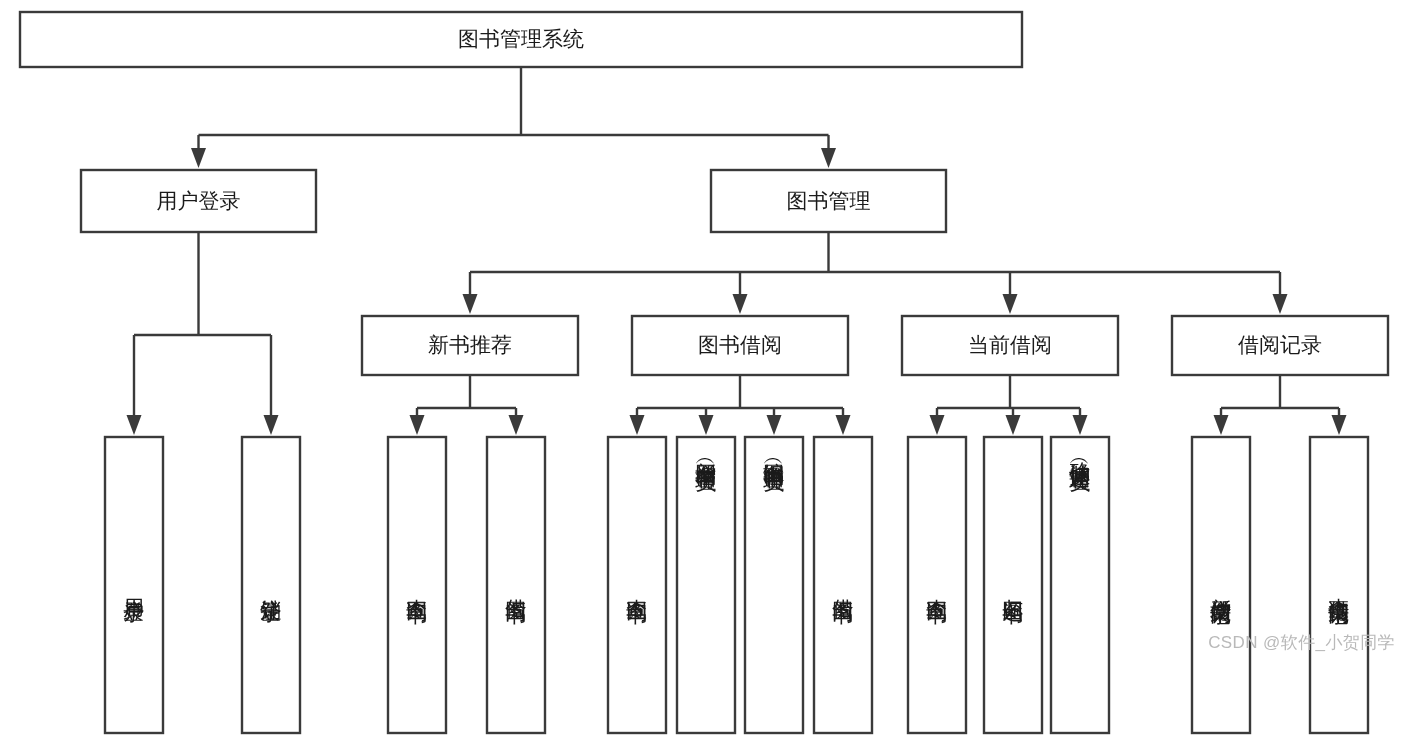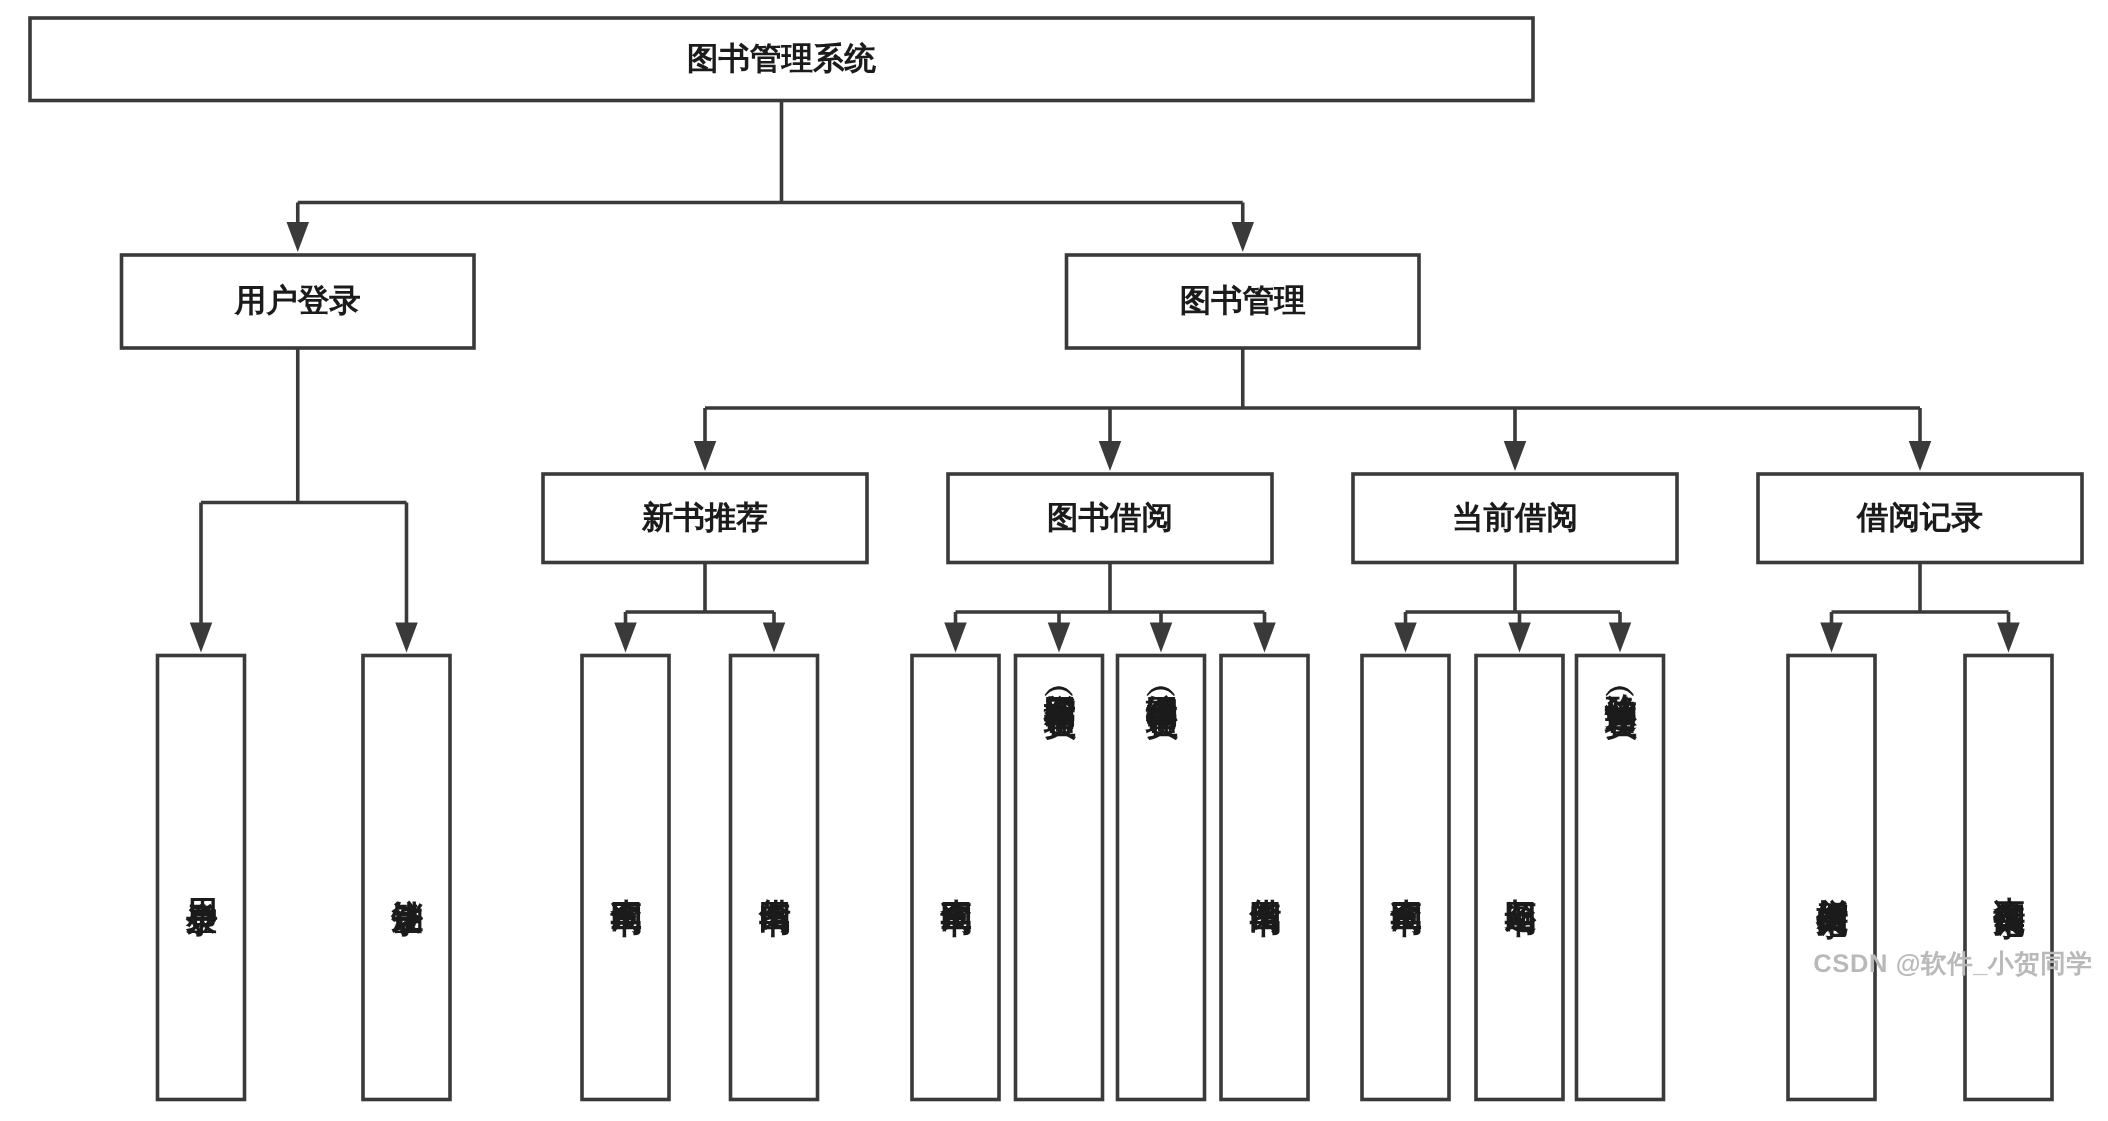--- a/index.html
+++ b/index.html
@@ -12,21 +12,20 @@
     width: 1405px;
     height: 747px;
     font-family: "Liberation Sans", "DejaVu Sans", sans-serif;
     overflow: hidden;
     position: relative;
   }
   #diagram-root {
     position: relative;
     width: 1405px;
     height: 660px;
-    font-weight: bold;
   }
   svg.diagram-canvas {
     position: absolute;
     left: 0;
     top: 0;
     width: 1405px;
     height: 747px;
     display: block;
   }
   .node-box {

